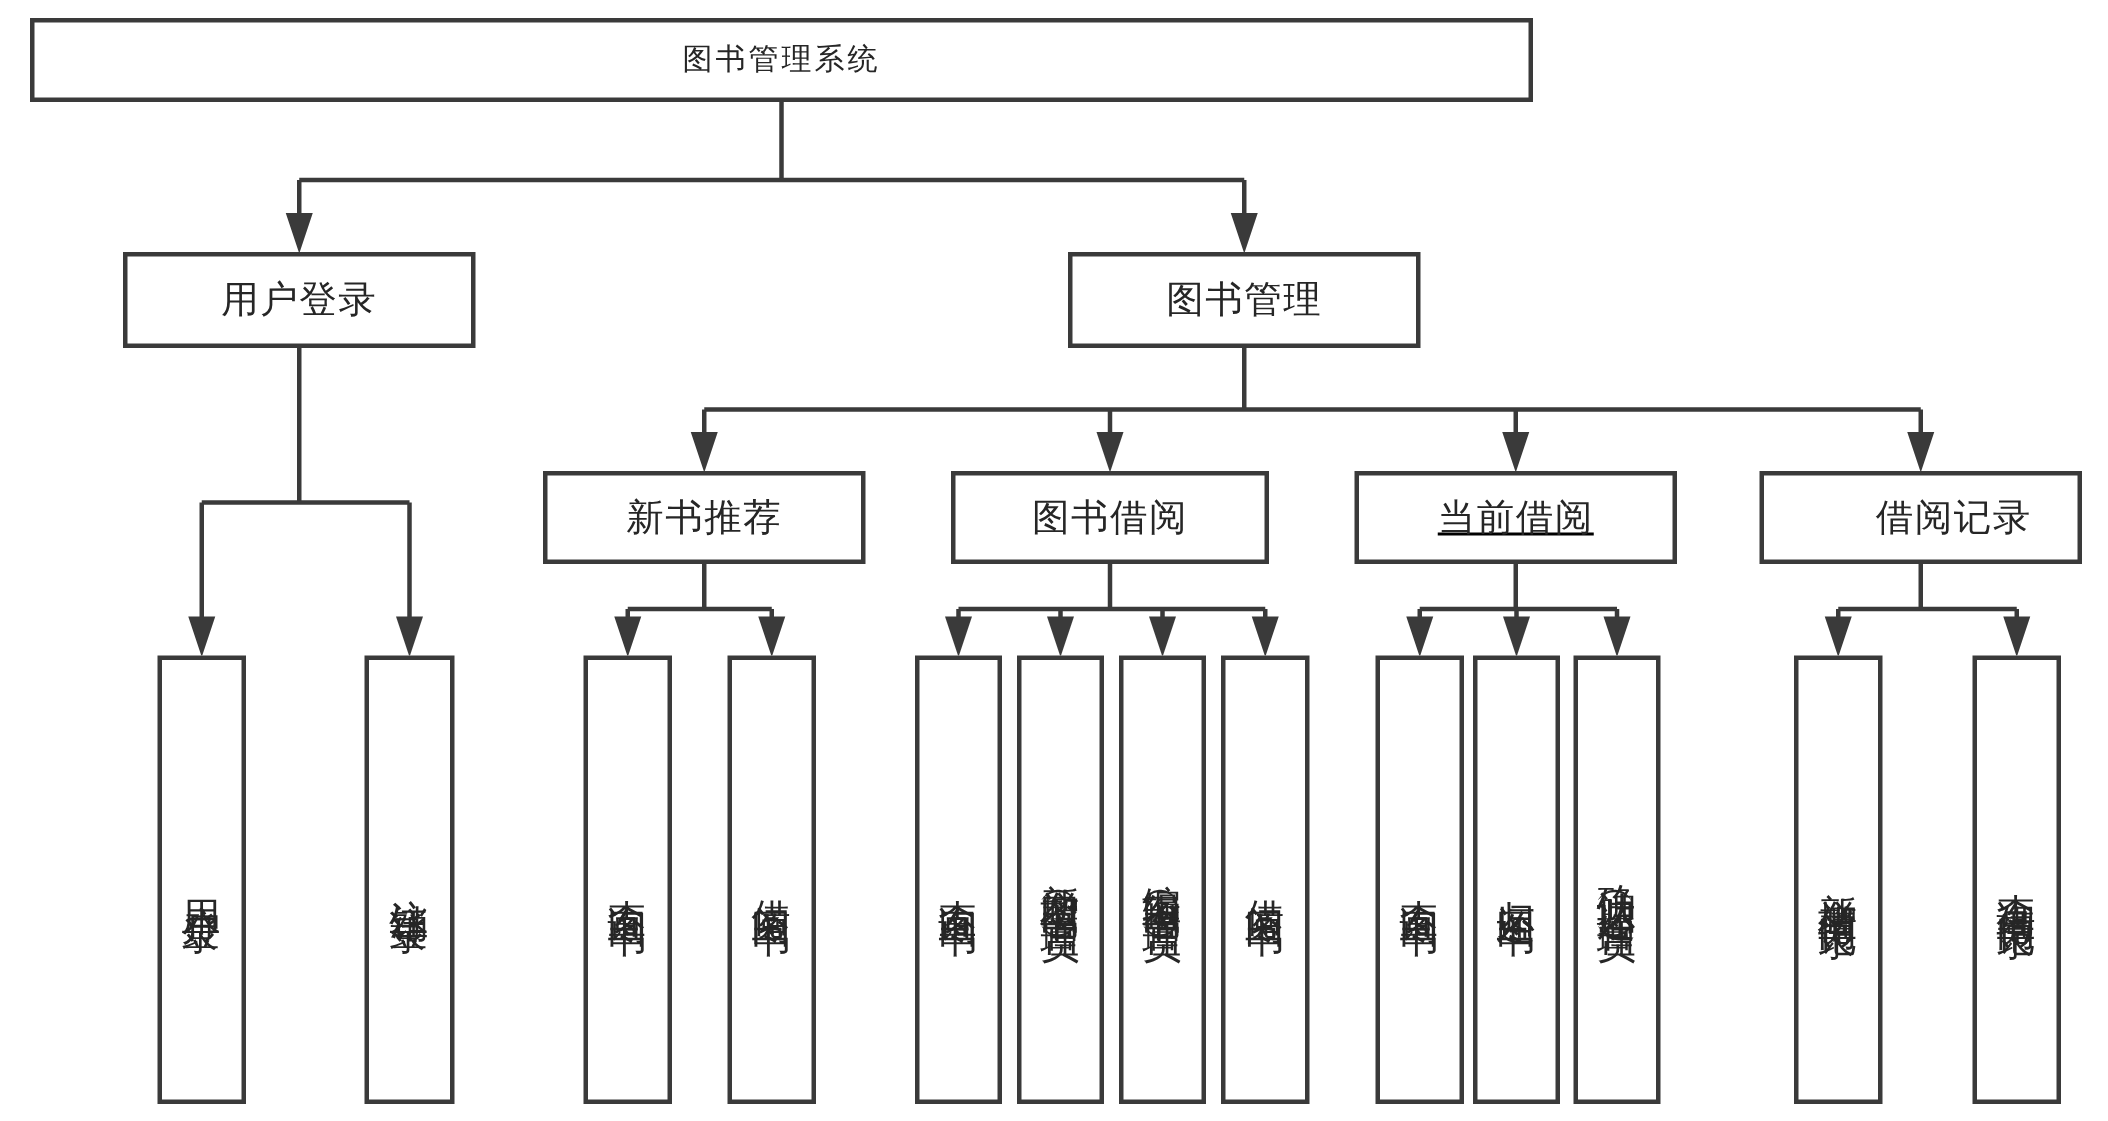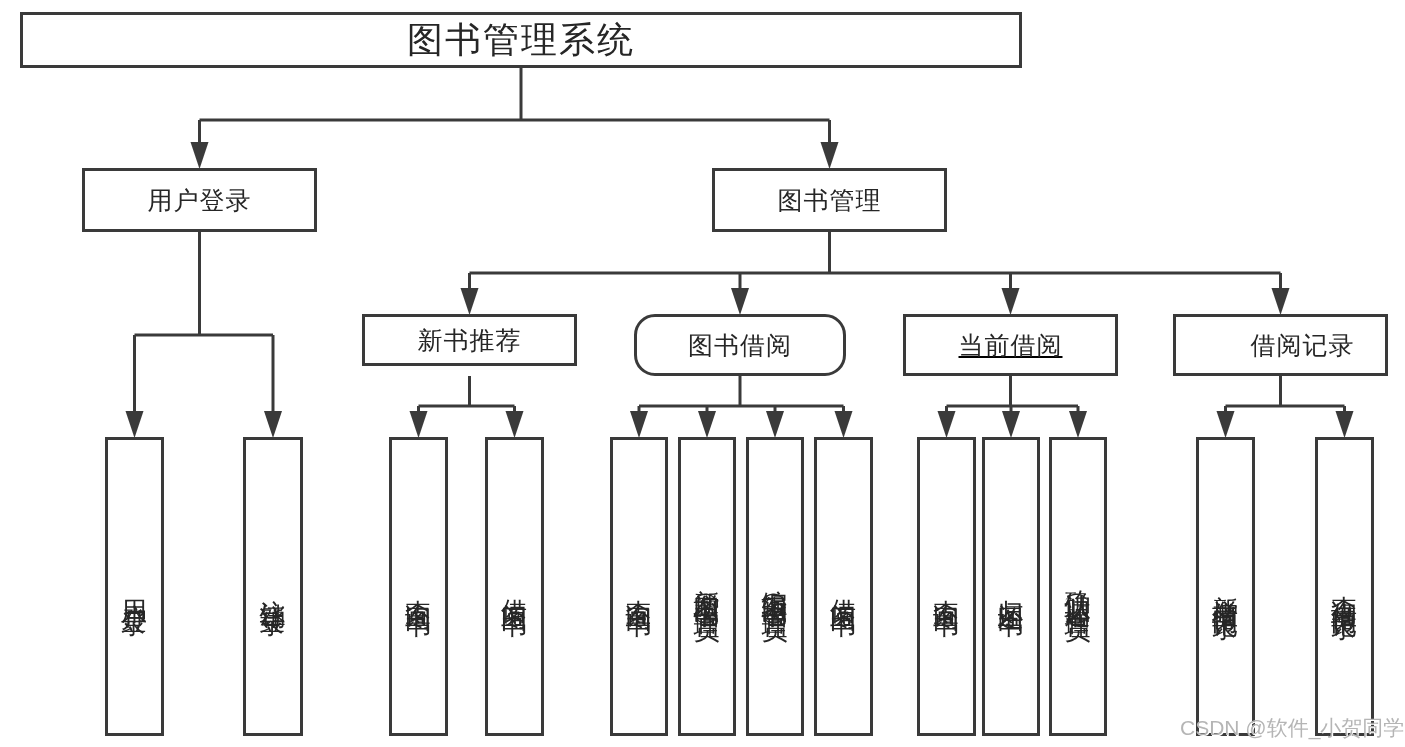--- a/index.html
+++ b/index.html
@@ -35,21 +35,21 @@
     z-index: 1;
   }
   .node .label {
     color: var(--text, #262626);
     font-size: 25px;
     letter-spacing: 1px;
     white-space: nowrap;
     line-height: 1;
   }
   .node[data-name="node-root"] .label {
-    font-size: 36px;
+    font-size: 20px;
     letter-spacing: 2px;
   }
   .node.vertical .label {
     writing-mode: vertical-rl;
     text-orientation: mixed;
     font-size: 26px;
     letter-spacing: 4px;
     line-height: 1;
   }
   .watermark {
@@ -126,24 +126,24 @@
   <div id="nodes" data-name="diagram-nodes">
       <div class="node horizontal" data-name="node-root" style="left: 20px; top: 12px; width: 1002px; height: 56px;">
         <span class="label" data-name="node-label">图书管理系统</span>
       </div>
       <div class="node horizontal" data-name="node-user-login" style="left: 82px; top: 168px; width: 235px; height: 64px;">
         <span class="label" data-name="node-label">用户登录</span>
       </div>
       <div class="node horizontal" data-name="node-book-management" style="left: 712px; top: 168px; width: 235px; height: 64px;">
         <span class="label" data-name="node-label">图书管理</span>
       </div>
-      <div class="node horizontal" data-name="node-new-book-recommendation" style="left: 362px; top: 314px; width: 215px; height: 52px;">
+      <div class="node horizontal" data-name="node-new-book-recommendation" style="left: 362px; top: 314px; width: 215px; height: 62px;">
         <span class="label" data-name="node-label">新书推荐</span>
       </div>
-      <div class="node horizontal" data-name="node-book-borrowing" style="left: 634px; top: 314px; width: 212px; height: 62px; border-radius: 21px;">
+      <div class="node horizontal" data-name="node-book-borrowing" style="left: 634px; top: 314px; width: 212px; height: 62px;">
         <span class="label" data-name="node-label">图书借阅</span>
       </div>
       <div class="node horizontal" data-name="node-current-borrowing" style="left: 903px; top: 314px; width: 215px; height: 62px; text-decoration: underline;">
         <span class="label" data-name="node-label">当前借阅</span>
       </div>
       <div class="node horizontal" data-name="node-borrowing-records" style="left: 1173px; top: 314px; width: 215px; height: 62px; padding-left: 44px;">
         <span class="label" data-name="node-label">借阅记录</span>
       </div>
       <div class="node vertical" data-name="node-leaf-user-login" style="left: 105px; top: 437px; width: 59px; height: 299px;">
         <span class="label" data-name="node-label">用户登录</span>
@@ -178,14 +178,13 @@
       <div class="node vertical" data-name="node-leaf-cb-confirm-return" style="left: 1049px; top: 437px; width: 58px; height: 299px;">
         <span class="label" data-name="node-label">确认归还（管理员）</span>
       </div>
       <div class="node vertical" data-name="node-leaf-br-add-record" style="left: 1196px; top: 437px; width: 59px; height: 299px;">
         <span class="label" data-name="node-label">新增借阅记录</span>
       </div>
       <div class="node vertical" data-name="node-leaf-br-query-record" style="left: 1315px; top: 437px; width: 59px; height: 299px;">
         <span class="label" data-name="node-label">查询借阅记录</span>
       </div>
     </div>
-  <div class="watermark" data-name="watermark">CSDN @软件_小贺同学</div>
 </div>
 
 </body></html>

